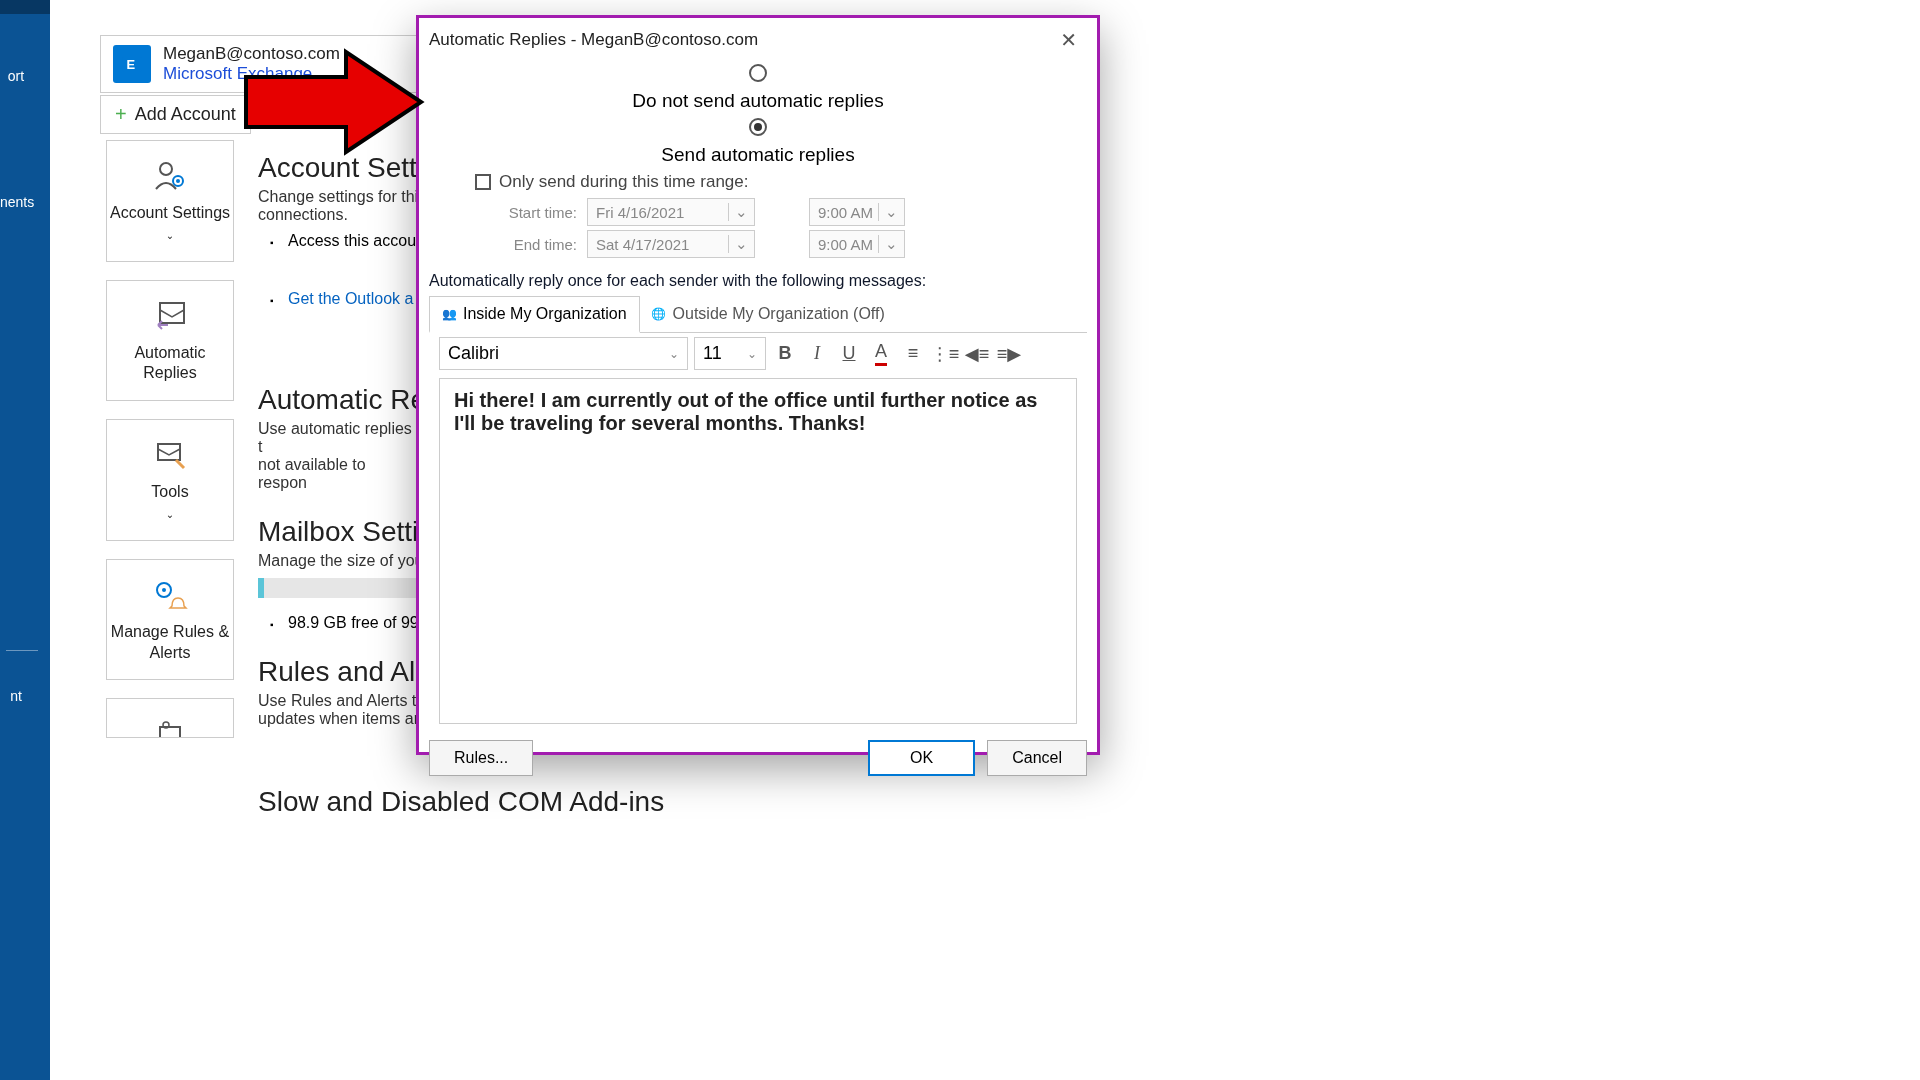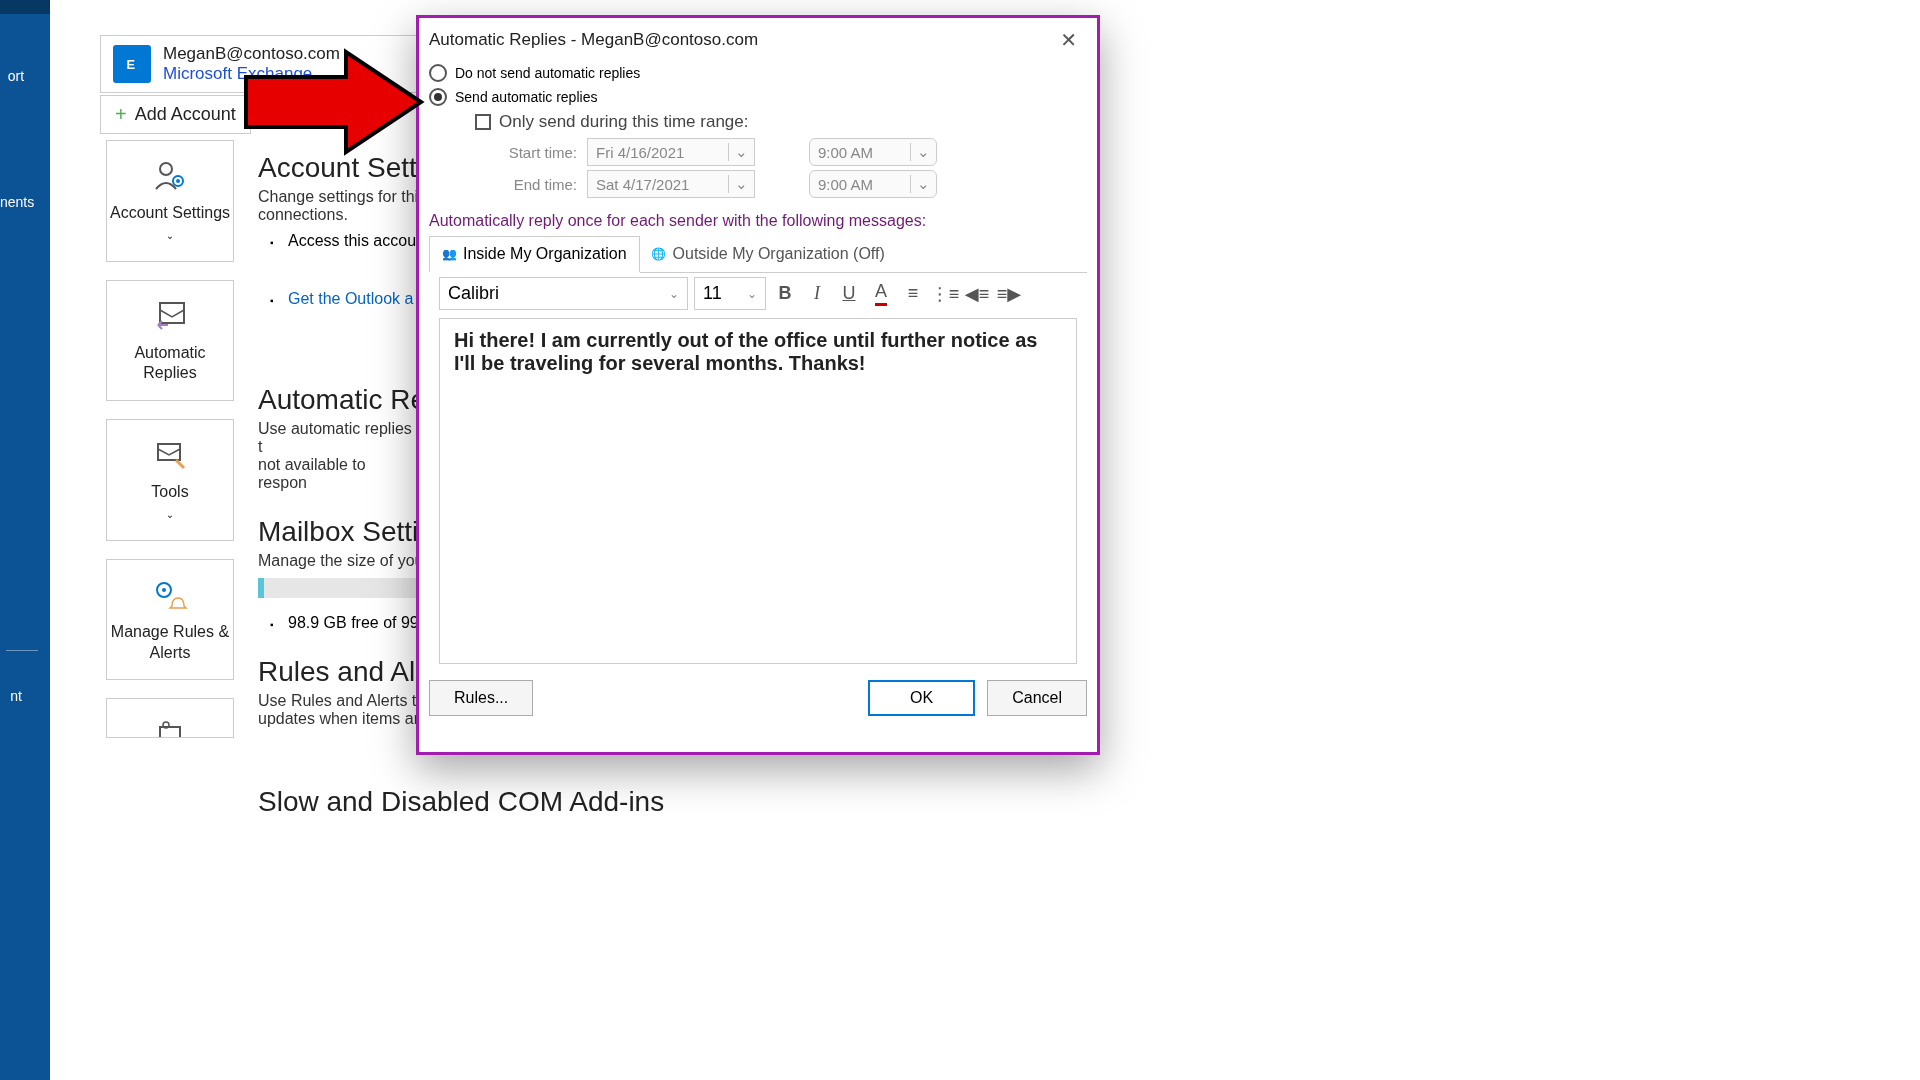--- a/index.html
+++ b/index.html
@@ -193,21 +193,22 @@
       padding: 0 8px;
     }
     .dialog-body {
       padding: 6px 10px;
     }
     .radio-row {
       display: flex;
       align-items: center;
       gap: 8px;
       margin-bottom: 6px;
-      font-size: 14px;
+      font-size: 19px;
+      flex-direction: column;
     }
     .radio-circle {
       width: 18px;
       height: 18px;
       border: 2px solid #555;
       border-radius: 50%;
       display: flex;
       align-items: center;
       justify-content: center;
     }
@@ -248,33 +249,33 @@
       border: 1px solid #ccc;
       display: flex;
       align-items: center;
       justify-content: space-between;
       padding: 4px 8px;
       color: #888;
       font-size: 15px;
       background: #fafafa;
     }
     .date-select.main { width: 168px; }
-    .date-select.time { width: 128px; margin-left: 44px; border-radius: 6px; }
+    .date-select.time { width: 96px; margin-left: 44px; }
     .dropdown-arrow {
       width: 18px;
       text-align: center;
       color: #888;
       border-left: 1px solid #ccc;
       padding-left: 6px;
     }
     .auto-reply-label {
       font-size: 16px;
       margin-top: 14px;
       margin-bottom: 6px;
-      color: #701a75;
+      color: #0f172a;
     }
     .tabs-row {
       display: flex;
       border-bottom: none;
       margin-top: 6px;
     }
     .tab {
       padding: 8px 12px;
       font-size: 16px;
       display: flex;

